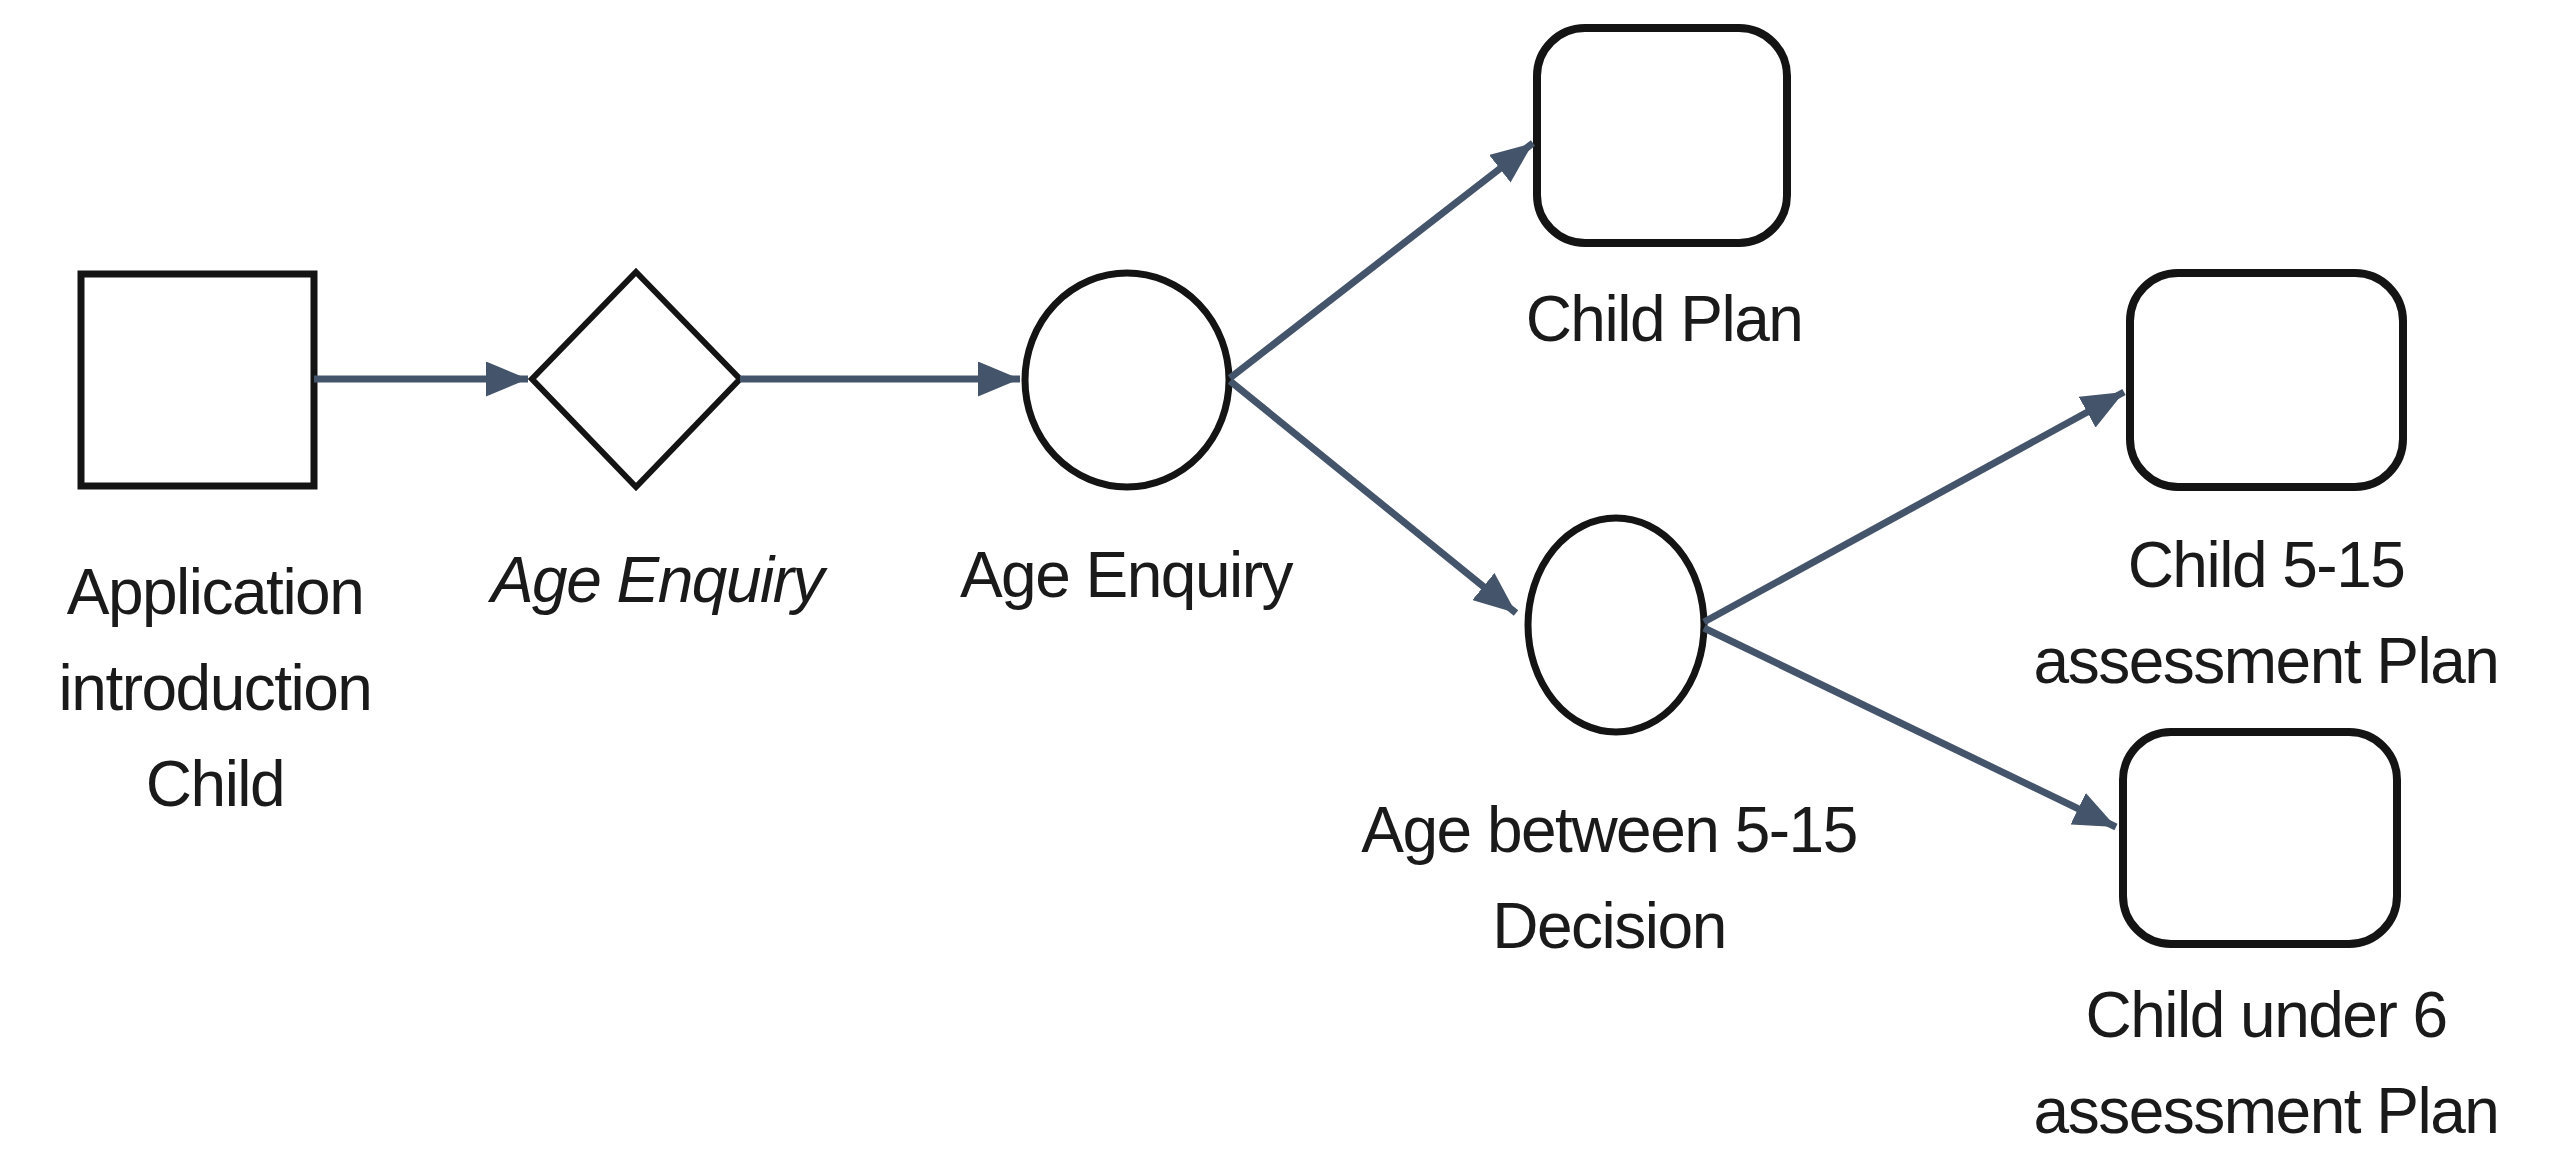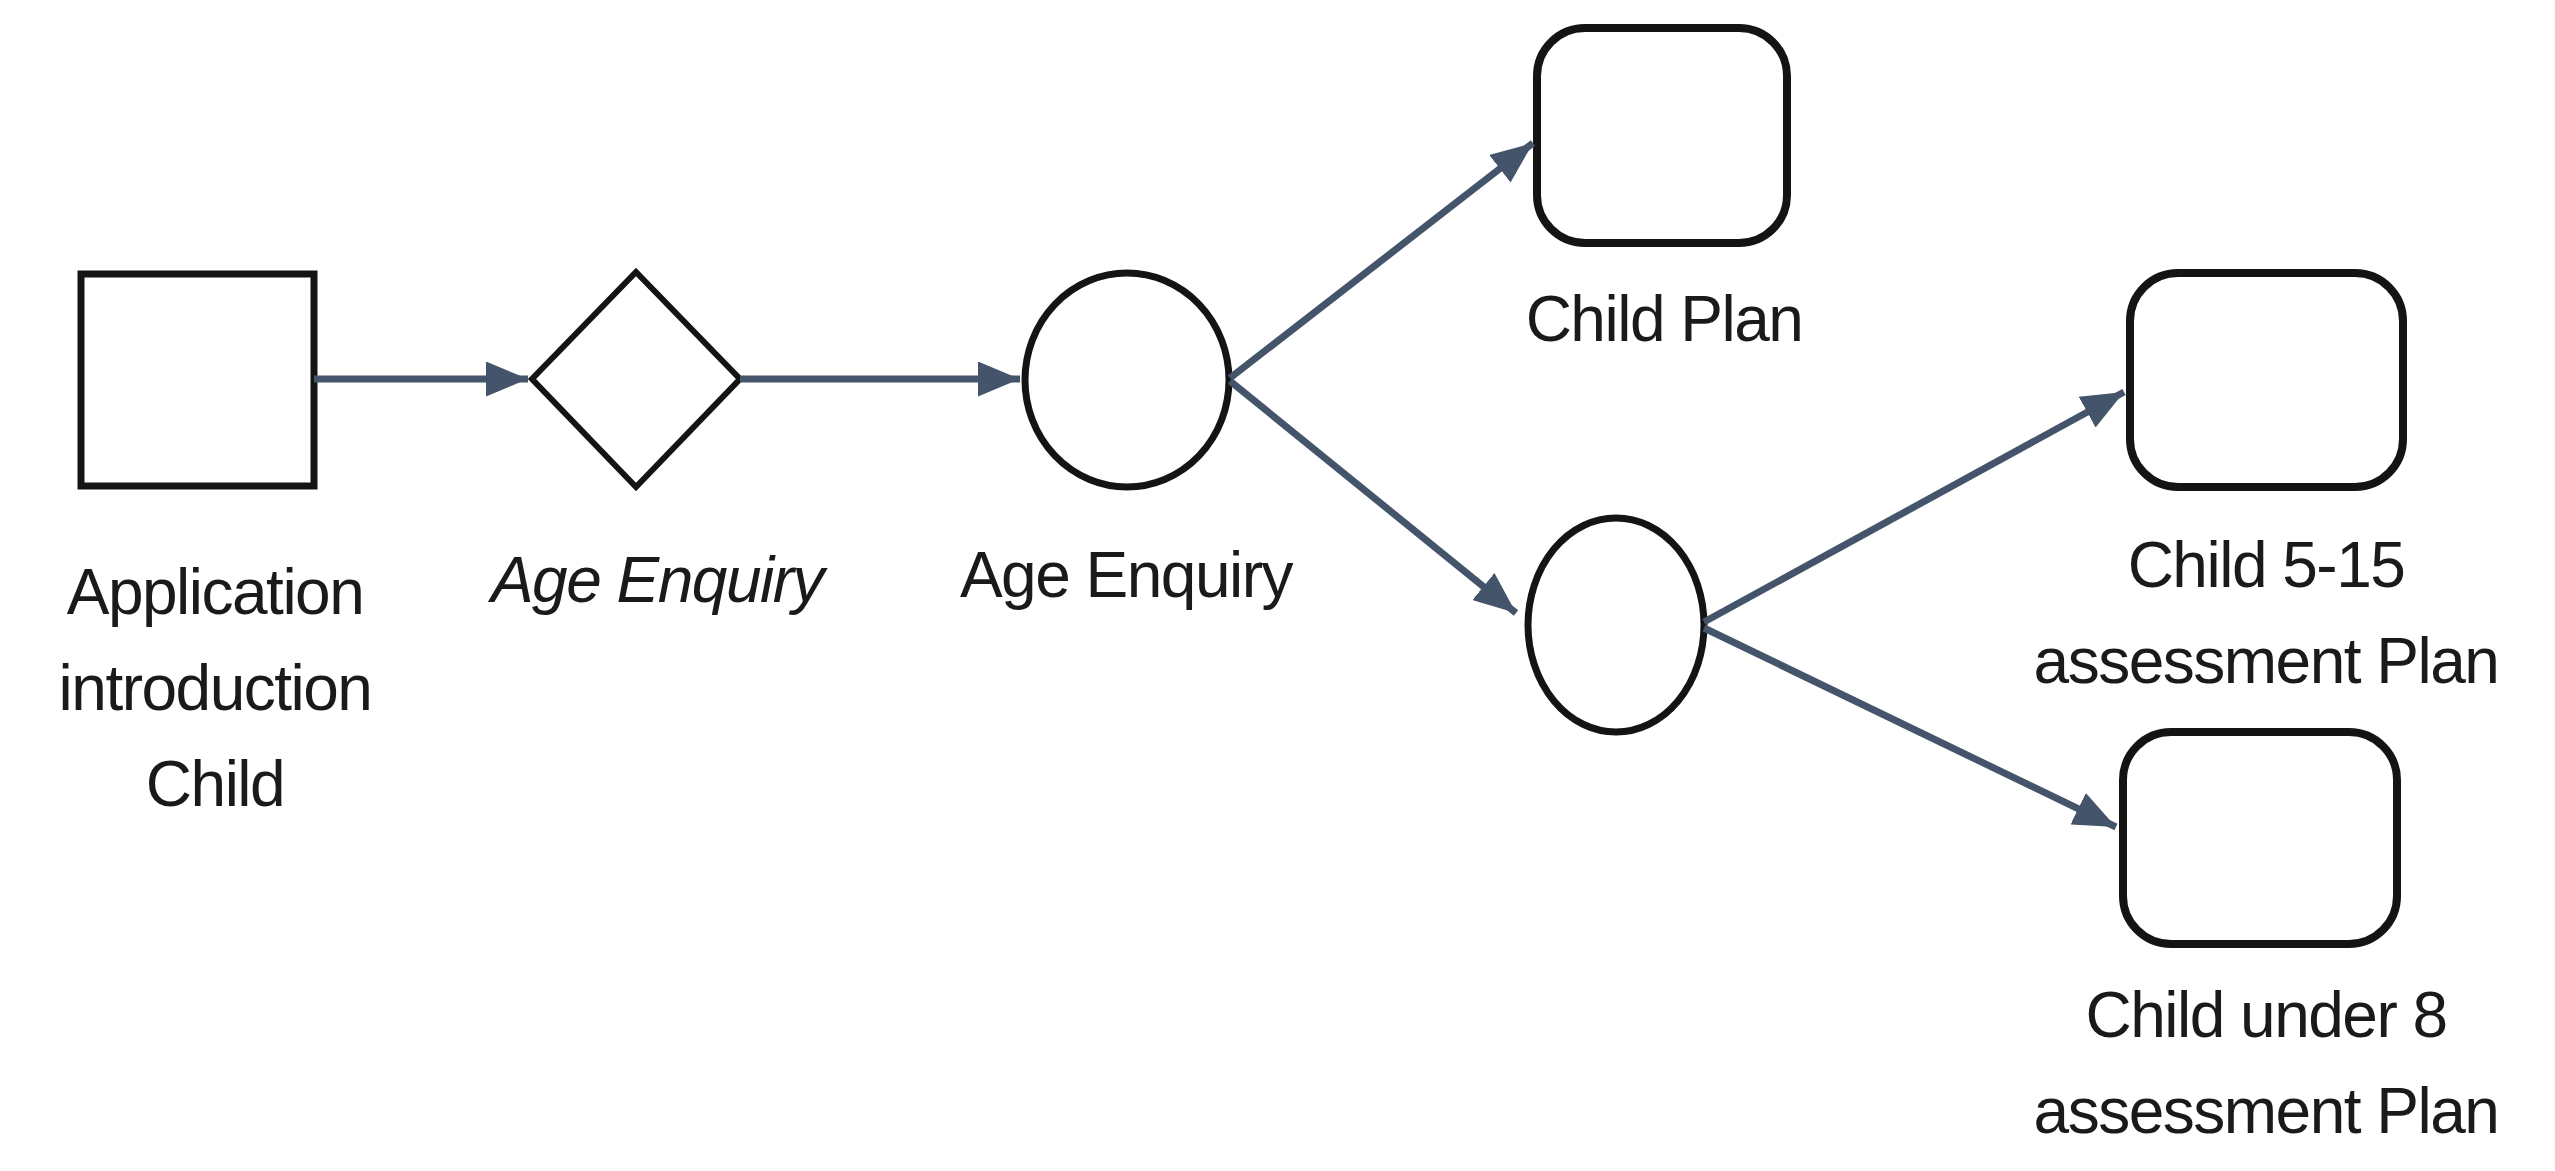--- a/index.html
+++ b/index.html
@@ -64,20 +64,22 @@
   <div class="node-label" style="left:0px;   top:544px; width:430px;">Application
 introduction
 Child</div>
 
   <div class="node-label" style="left:427px; top:532px; width:460px;font-style:italic;">Age Enquiry</div>
 
   <div class="node-label" style="left:896px; top:527px; width:460px;">Age Enquiry</div>
 
   <div class="node-label" style="left:1464px; top:271px; width:400px;">Child Plan</div>
 
+  <div class="node-label" style="left:1329px; top:782px; width:560px;">Age between 5-15
+Decision</div>
 
   <div class="node-label" style="left:1986px; top:517px; width:560px;">Child 5-15
 assessment Plan</div>
 
-  <div class="node-label" style="left:1986px; top:967px; width:560px;">Child under 8
+  <div class="node-label" style="left:1986px; top:967px; width:560px;">Child under 6
 assessment Plan</div>
 
 </div>
 
 </body></html>

